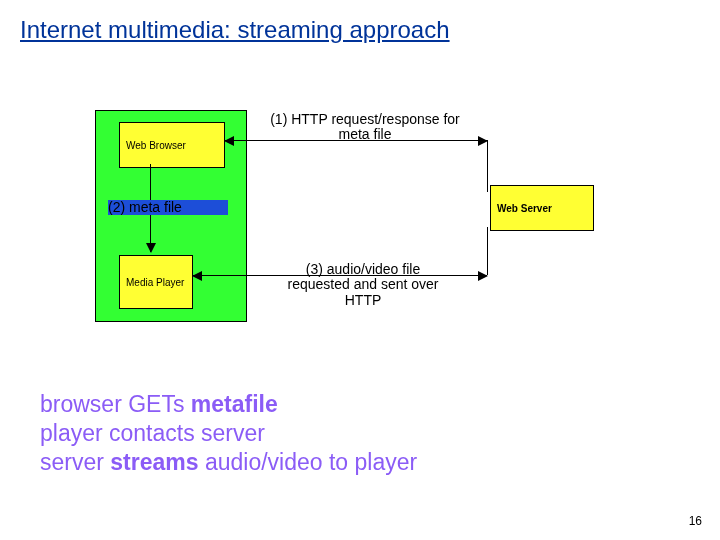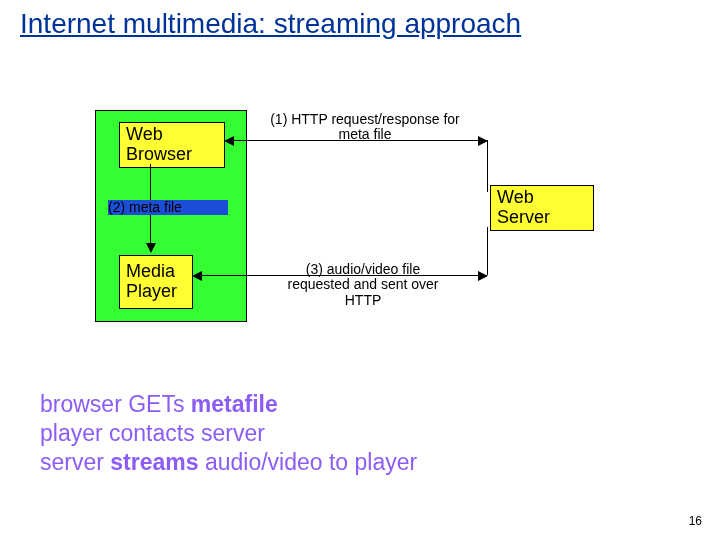--- a/index.html
+++ b/index.html
@@ -8,22 +8,22 @@
     width: 720px;
     height: 540px;
     background: #ffffff;
     font-family: "Comic Sans MS", "Comic Sans", cursive, sans-serif;
     color: #000;
     position: relative;
   }
   .title {
     position: absolute;
     left: 20px;
-    top: 8px;
-    font-size: 28px;
+    top: 16px;
+    font-size: 24px;
     line-height: 1.15;
     color: #003399;
     text-decoration: underline;
   }
   .diagram {
     position: absolute;
     left: 95px;
     top: 110px;
     width: 540px;
     height: 230px;
@@ -35,21 +35,21 @@
     width: 150px;
     height: 210px;
     background: #33ff33;
     border: 1px solid #000;
   }
   .box {
     position: absolute;
     background: #ffff33;
     border: 1.5px solid #000;
     font-family: Arial, sans-serif;
-    font-size: 18px;
+    font-size: 10px;
     padding: 4px 6px;
     line-height: 1.1;
     display: flex;
     align-items: center;
     text-align: left;
   }
   .box.small-pad { padding: 6px; }
   .anno {
     position: absolute;
     font-family: Liberation Sans, sans-serif;
@@ -110,21 +110,21 @@
 <div class="title">Internet multimedia: streaming approach</div>
 
 <div class="diagram">
 
   <div class="green-group"></div>
 
   <div class="box" style="left:24px; top:12px; width:92px; height:36px;">Web Browser</div>
 
   <div class="box small-pad" style="left:24px; top:145px; width:60px; height:40px;">Media Player</div>
 
-  <div class="box" style="left:395px; top:75px; width:90px; height:36px;">Web Server</div>
+  <div class="box" style="left:395px; top:75px; width:90px; height:36px;font-weight:bold;">Web Server</div>
 
   <div class="arrow-h double" style="left:130px; top:30px; width:262px;"></div>
 
   <div class="arrow-v" style="left:392px; top:30px; height:52px;"></div>
 
   <div class="anno" style="left:175px; top:2px; width:190px;">(1) HTTP request/response for meta file</div>
 
   <div class="arrow-v down" style="left:55px; top:54px; height:88px;"></div>
   <div class="anno left" style="left:13px; top:90px; width:120px; background:#1d4ed8;">(2)  meta file</div>
 

